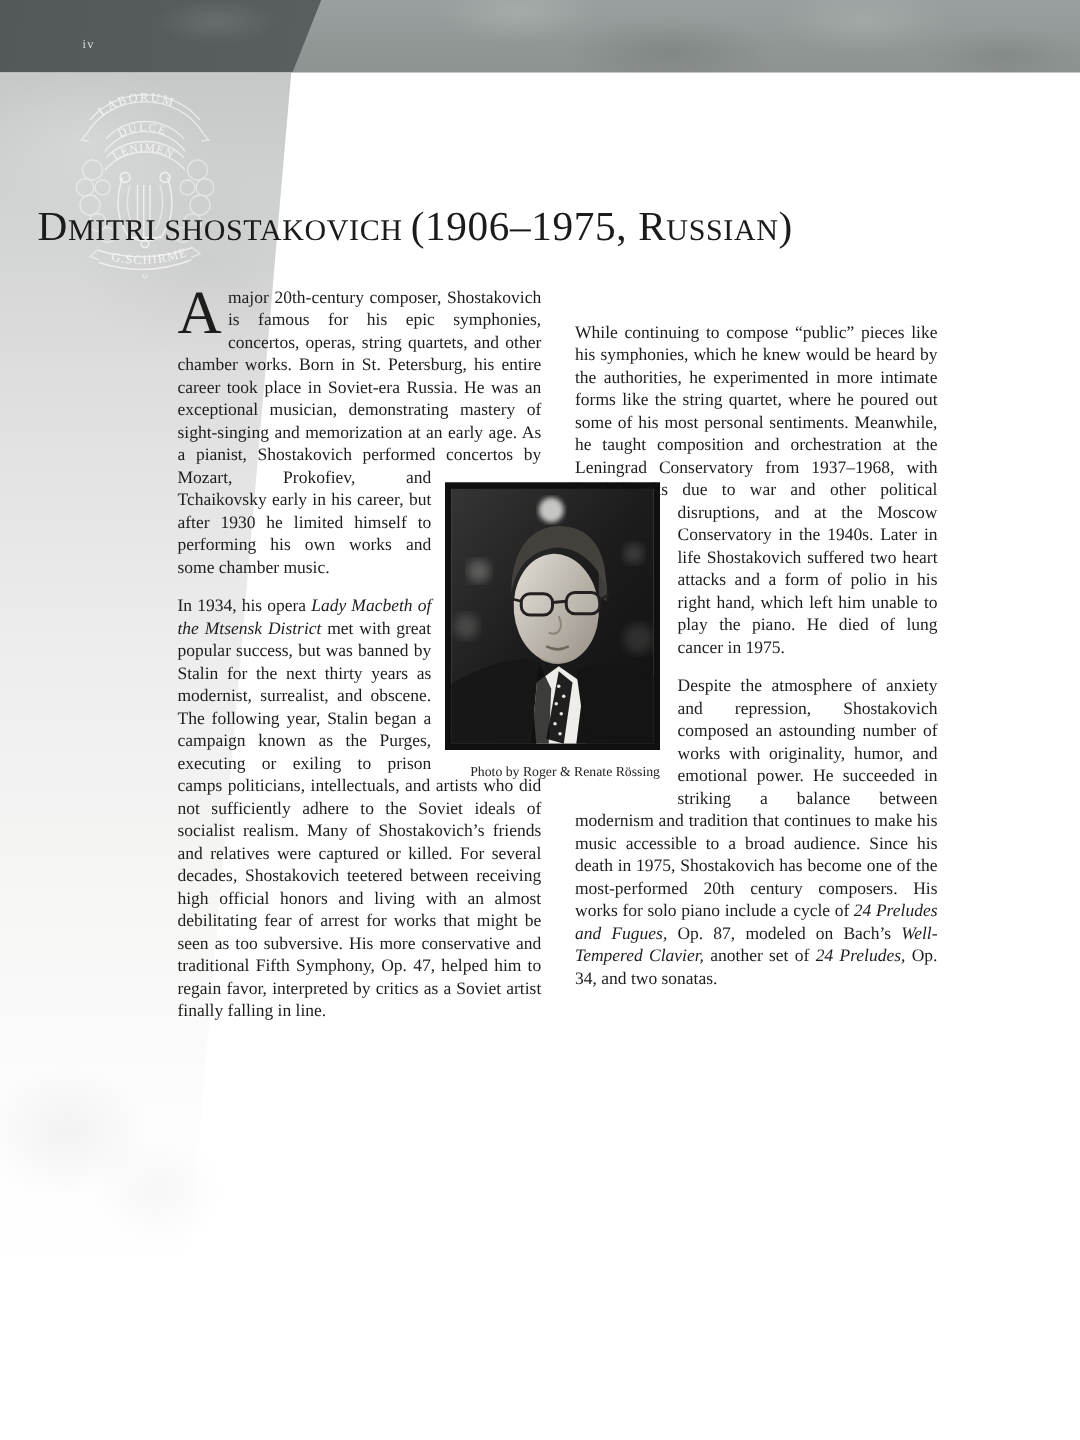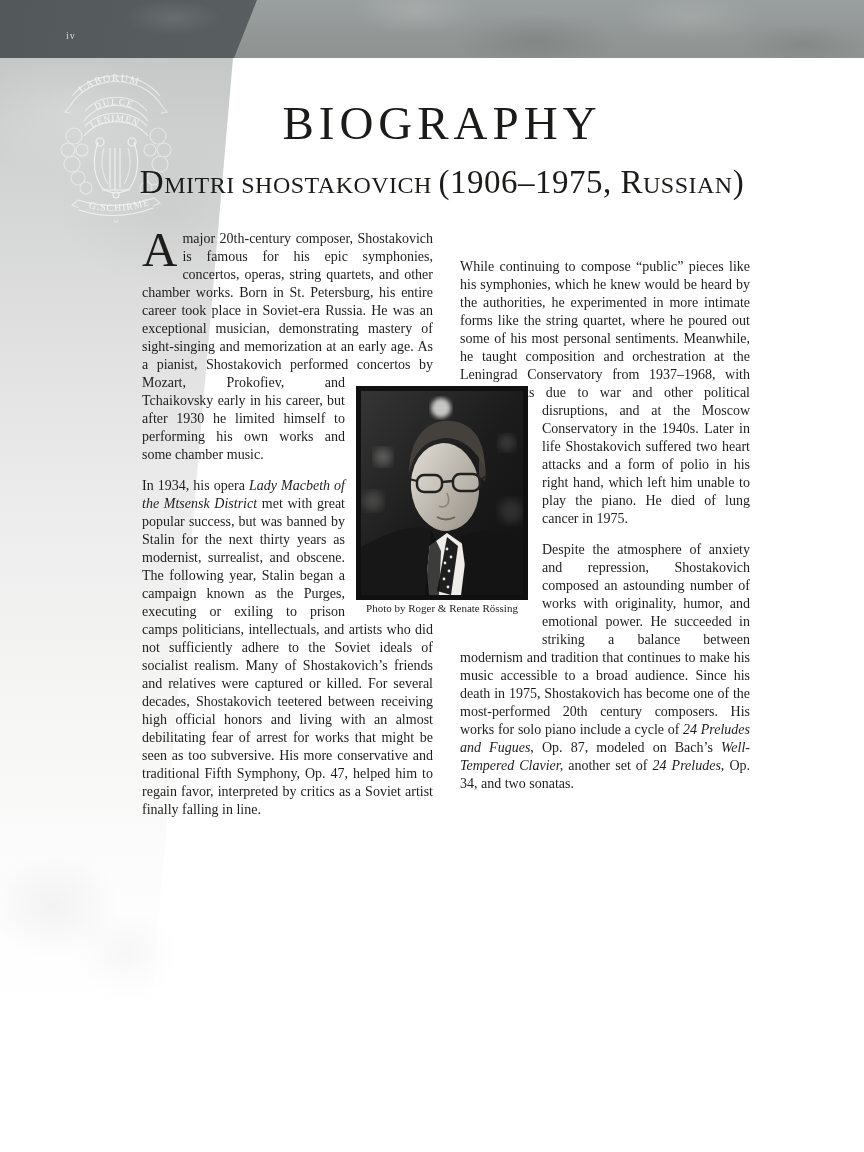--- a/index.html
+++ b/index.html
@@ -54,21 +54,21 @@
   .logo svg{ display:block; }
   .logo text{ fill:#ffffff; font-family:"Liberation Serif", serif; }
 
   
   .title{
     position:absolute; left:30px; top:96px; width:824px;
     text-align:center; font-size:47px; letter-spacing:5px; color:#1b1b19;
   }
   .subtitle{
     position:absolute; left:30px; top:164px; width:824px;
-    text-align:center; color:#1b1b19; letter-spacing:.5px;
+    color:#1b1b19; letter-spacing:.5px;
   }
   .sub-big{ font-size:33px; }
   .sub-small{ font-size:24px; }
 
   
   .columns{
     position:absolute; left:142px; top:230px; width:608px;
     display:flex; gap:27px;
     font-size:14px; line-height:18px; text-align:justify;
   }
@@ -85,21 +85,21 @@
 
   
   .photo-figure{ position:absolute; left:356px; top:386px; width:172px; }
   .photo-frame{
     box-sizing:border-box; width:172px; height:214px;
     border:5px solid #101010; background:#1d1d1d;
     box-shadow: inset 0 0 0 1px rgba(255,255,255,.4);
   }
   .photo-frame svg{ display:block; }
   .photo-caption{
-    margin-top:2px; text-align:center; font-size:11px; white-space:nowrap; color:#222;font-family:Liberation Serif, serif;
+    margin-top:12px; text-align:right; font-size:11px; white-space:nowrap; color:#222;font-family:Liberation Serif, serif;
   }
 </style>
 </head>
 <body>
 
 <div class="page">
 
   <div class="band">
     <div class="band-dark"></div>
   </div>
@@ -168,21 +168,20 @@
       </text>
       <text font-size="9" letter-spacing="1" stroke="none" opacity=".95">
         <textPath href="#arc3" startOffset="13%">LENIMEN</textPath>
       </text>
       <text font-size="10" letter-spacing="1" stroke="none" opacity=".95">
         <textPath href="#arc4" startOffset="12%">G.SCHIRMER</textPath>
       </text>
     </svg>
   </div>
 
-  <h1 class="title" style="font-weight:normal;margin:0">BIOGRAPHY</h1>
   <div class="subtitle">
     <span class="sub-big">D</span><span class="sub-small">MITRI SHOSTAKOVICH </span><span class="sub-big">(1906–1975, R</span><span class="sub-small">USSIAN</span><span class="sub-big">)</span>
   </div>
 
   <div class="columns">
     <div class="col-left">
       <p><span class="dropcap">A</span><span>major 20th-century composer, Shostakovich is famous for his epic symphonies, concertos, operas, string quartets, and other chamber works. Born in St. Petersburg, his entire career took place in Soviet-era Russia. He was an exceptional musician, demonstrating mastery of sight-singing and memorization at an early age. As a pianist, Shostakovich performed concertos by Mozart, </span><span class="wrap-spacer-right"></span><span>Prokofiev, and Tchaikovsky early in his career, but after 1930 he limited himself to performing his own works and some chamber music.</span></p>
       <p><span>In 1934, his opera </span><span class="ital">Lady Macbeth of the Mtsensk District</span><span> met with great popular success, but was banned by Stalin for the next thirty years as modernist, surrealist, and obscene. The following year, Stalin began a campaign known as the Purges, executing or exiling to prison camps politicians, intellectuals, and artists who did not sufficiently adhere to the Soviet ideals of socialist realism. Many of Shostakovich’s friends and relatives were captured or killed. For several decades, Shostakovich teetered between receiving high official honors and living with an almost debilitating fear of arrest for works that might be seen as too subversive. His more conservative and traditional Fifth Symphony, Op. 47, helped him to regain favor, interpreted by critics as a Soviet artist finally falling in line.</span></p>
     </div>
     <div class="col-right">

